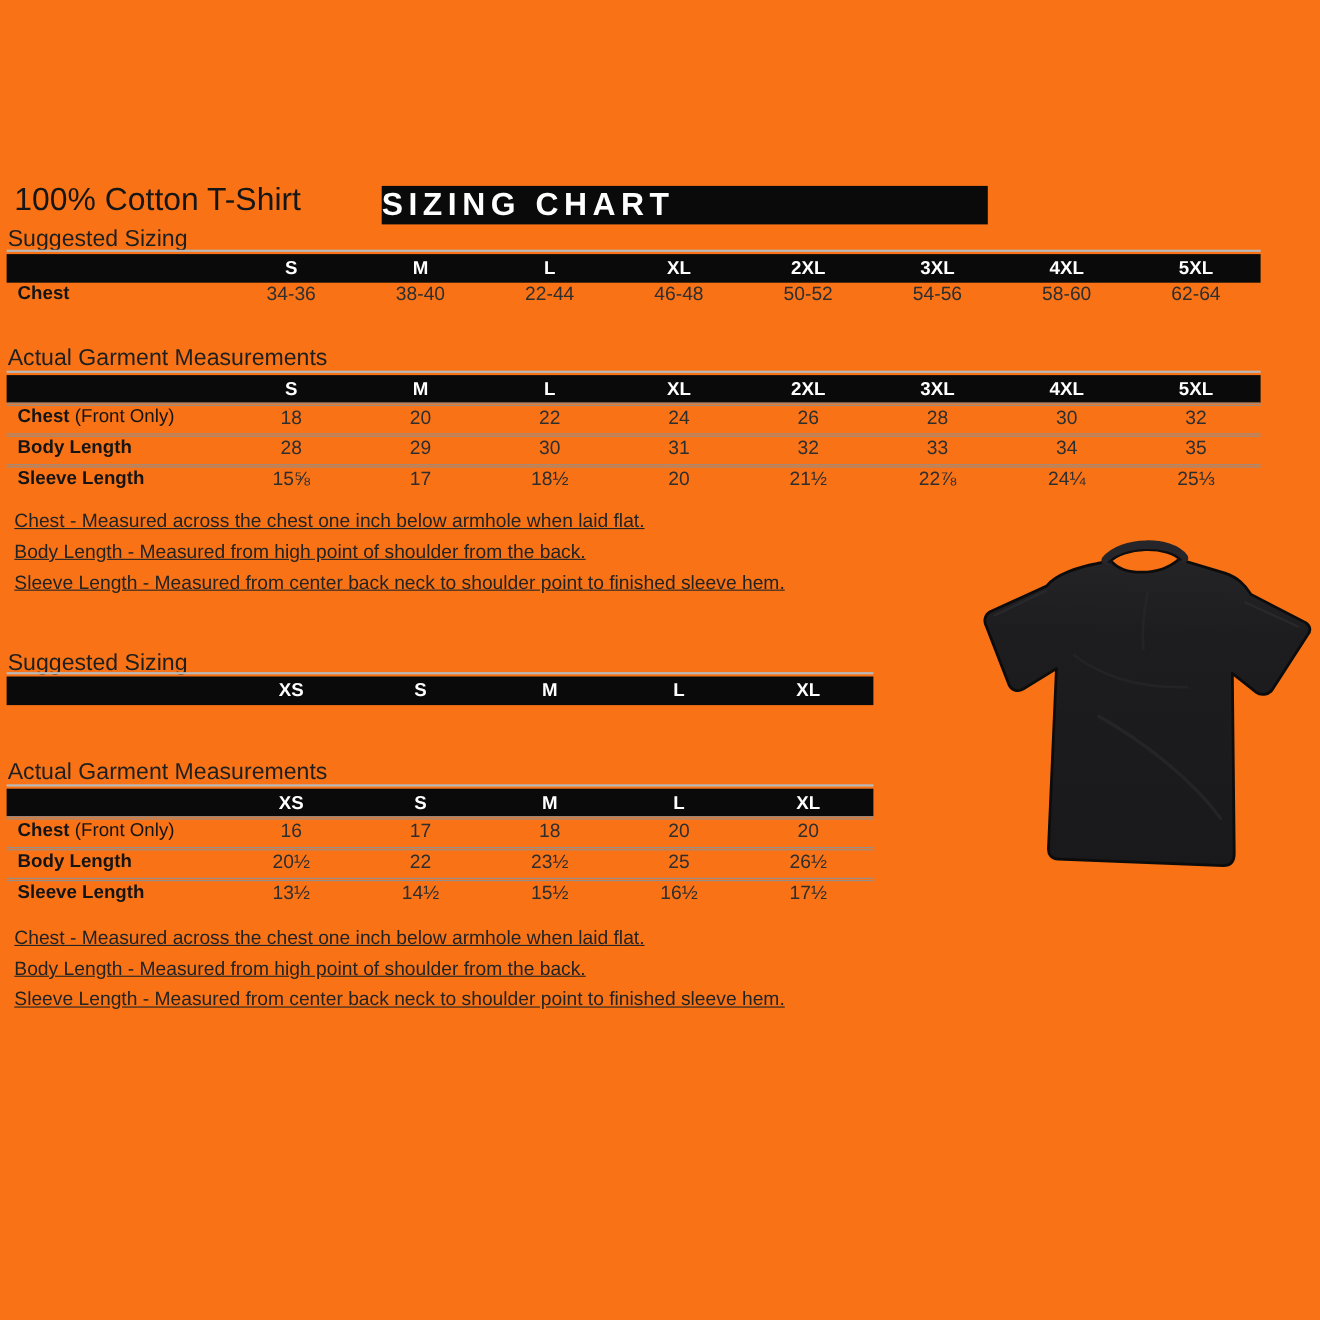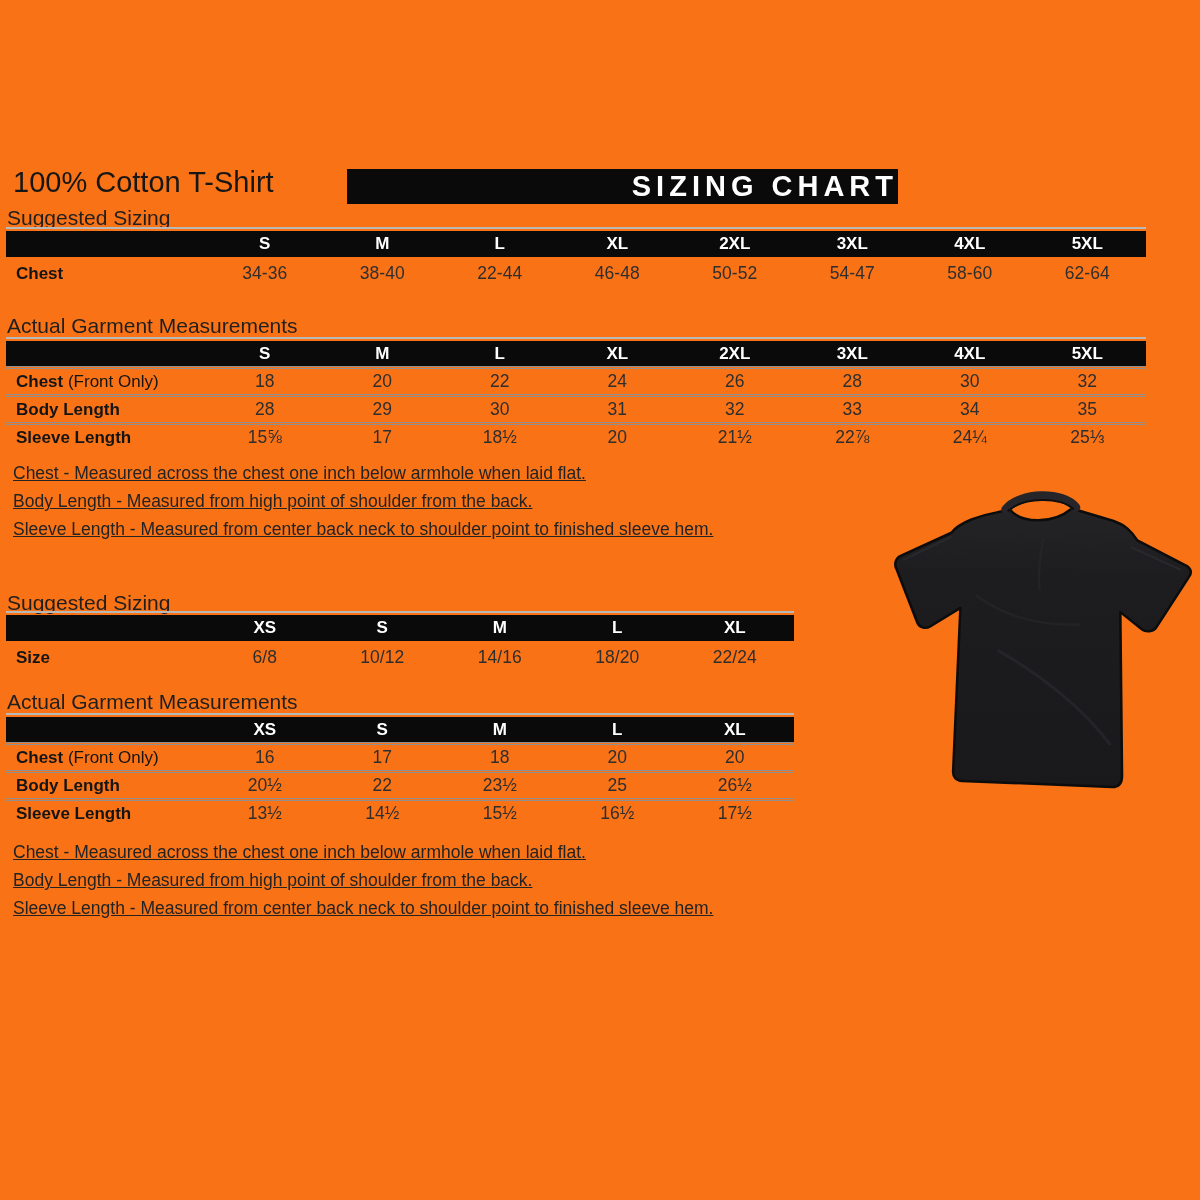--- a/index.html
+++ b/index.html
@@ -5,29 +5,29 @@
   * { margin:0; padding:0; box-sizing:border-box; }
   html,body { width:1200px; height:1200px; background:#ffffff;
     font-family:"Liberation Sans", sans-serif; color:#1c1c1c; }
   #canvas { position:relative; width:1200px; height:1200px; overflow:hidden; background:#f97316; }
 
   .abs { position:absolute; }
 
   .main-title { font-size:29px; font-weight:400; color:#161616; letter-spacing:0; white-space:nowrap; }
   .youth-title { font-size:28px; font-weight:700; color:#111; white-space:nowrap; }
 
-  .banner { background:#0a0a0a; color:#fff; text-align:right;
+  .banner { background:#0a0a0a; color:#fff; text-align:left;
     font-size:29px; font-weight:700; letter-spacing:5px; line-height:35px; height:35px; }
 
   .section-label { font-size:21px; color:#1f1f1f; white-space:nowrap; }
 
   .sztable { border-top:2px solid #b9b9b9; padding-top:2px; }
   .thead { display:flex; background:#0a0a0a; color:#ffffff; font-weight:700;
     font-size:17px; align-items:center; height:26px; }
-  .trow { display:flex; align-items:center; font-size:17.5px; color:#2e2e2e; height:33px; }
+  .trow { display:flex; font-size:17.5px; color:#2e2e2e; height:33px; }
   .cell { width:117.5px; flex:0 0 117.5px; text-align:center; white-space:nowrap; }
   .cell.label { width:200px; flex:0 0 200px; text-align:left; padding-left:10px; }
   .trow .cell.label { font-size:17px; color:#141414; }
   .trow .cell.label b { font-weight:700; }
   .trow .cell.label span { font-weight:400; }
 
   .measure .thead { height:25px; }
   .measure .trow { height:28px; border-top:3px double #8f8f8f; }
   .measure .trow:first-of-type { border-top:1px solid #8f8f8f; }
 
@@ -58,21 +58,21 @@
         <div class="cell">4XL</div>
         <div class="cell">5XL</div>
       </div>
       <div class="trow">
         <div class="cell label"><b>Chest</b></div>
         <div class="cell">34-36</div>
         <div class="cell">38-40</div>
         <div class="cell">22-44</div>
         <div class="cell">46-48</div>
         <div class="cell">50-52</div>
-        <div class="cell">54-47</div>
+        <div class="cell">54-56</div>
         <div class="cell">58-60</div>
         <div class="cell">62-64</div>
       </div>
     </div>
 
   <div class="abs section-label" style="left:7px; top:314px;">Actual Garment Measurements</div>
 
   <div class="abs sztable measure" style="left:6px; top:337px; width:1140px;">
       <div class="thead">
         <div class="cell label"></div>
@@ -130,28 +130,20 @@
   <div class="abs section-label" style="left:7px; top:591px;">Suggested Sizing</div>
 
   <div class="abs sztable" style="left:6px; top:611px; width:788px;">
       <div class="thead">
         <div class="cell label"></div>
         <div class="cell">XS</div>
         <div class="cell">S</div>
         <div class="cell">M</div>
         <div class="cell">L</div>
         <div class="cell">XL</div>
-      </div>
-      <div class="trow">
-        <div class="cell label"><b>Size</b></div>
-        <div class="cell">6/8</div>
-        <div class="cell">10/12</div>
-        <div class="cell">14/16</div>
-        <div class="cell">18/20</div>
-        <div class="cell">22/24</div>
       </div>
     </div>
 
   <div class="abs section-label" style="left:7px; top:690px;">Actual Garment Measurements</div>
 
   <div class="abs sztable measure" style="left:6px; top:713px; width:788px;">
       <div class="thead">
         <div class="cell label"></div>
         <div class="cell">XS</div>
         <div class="cell">S</div>

